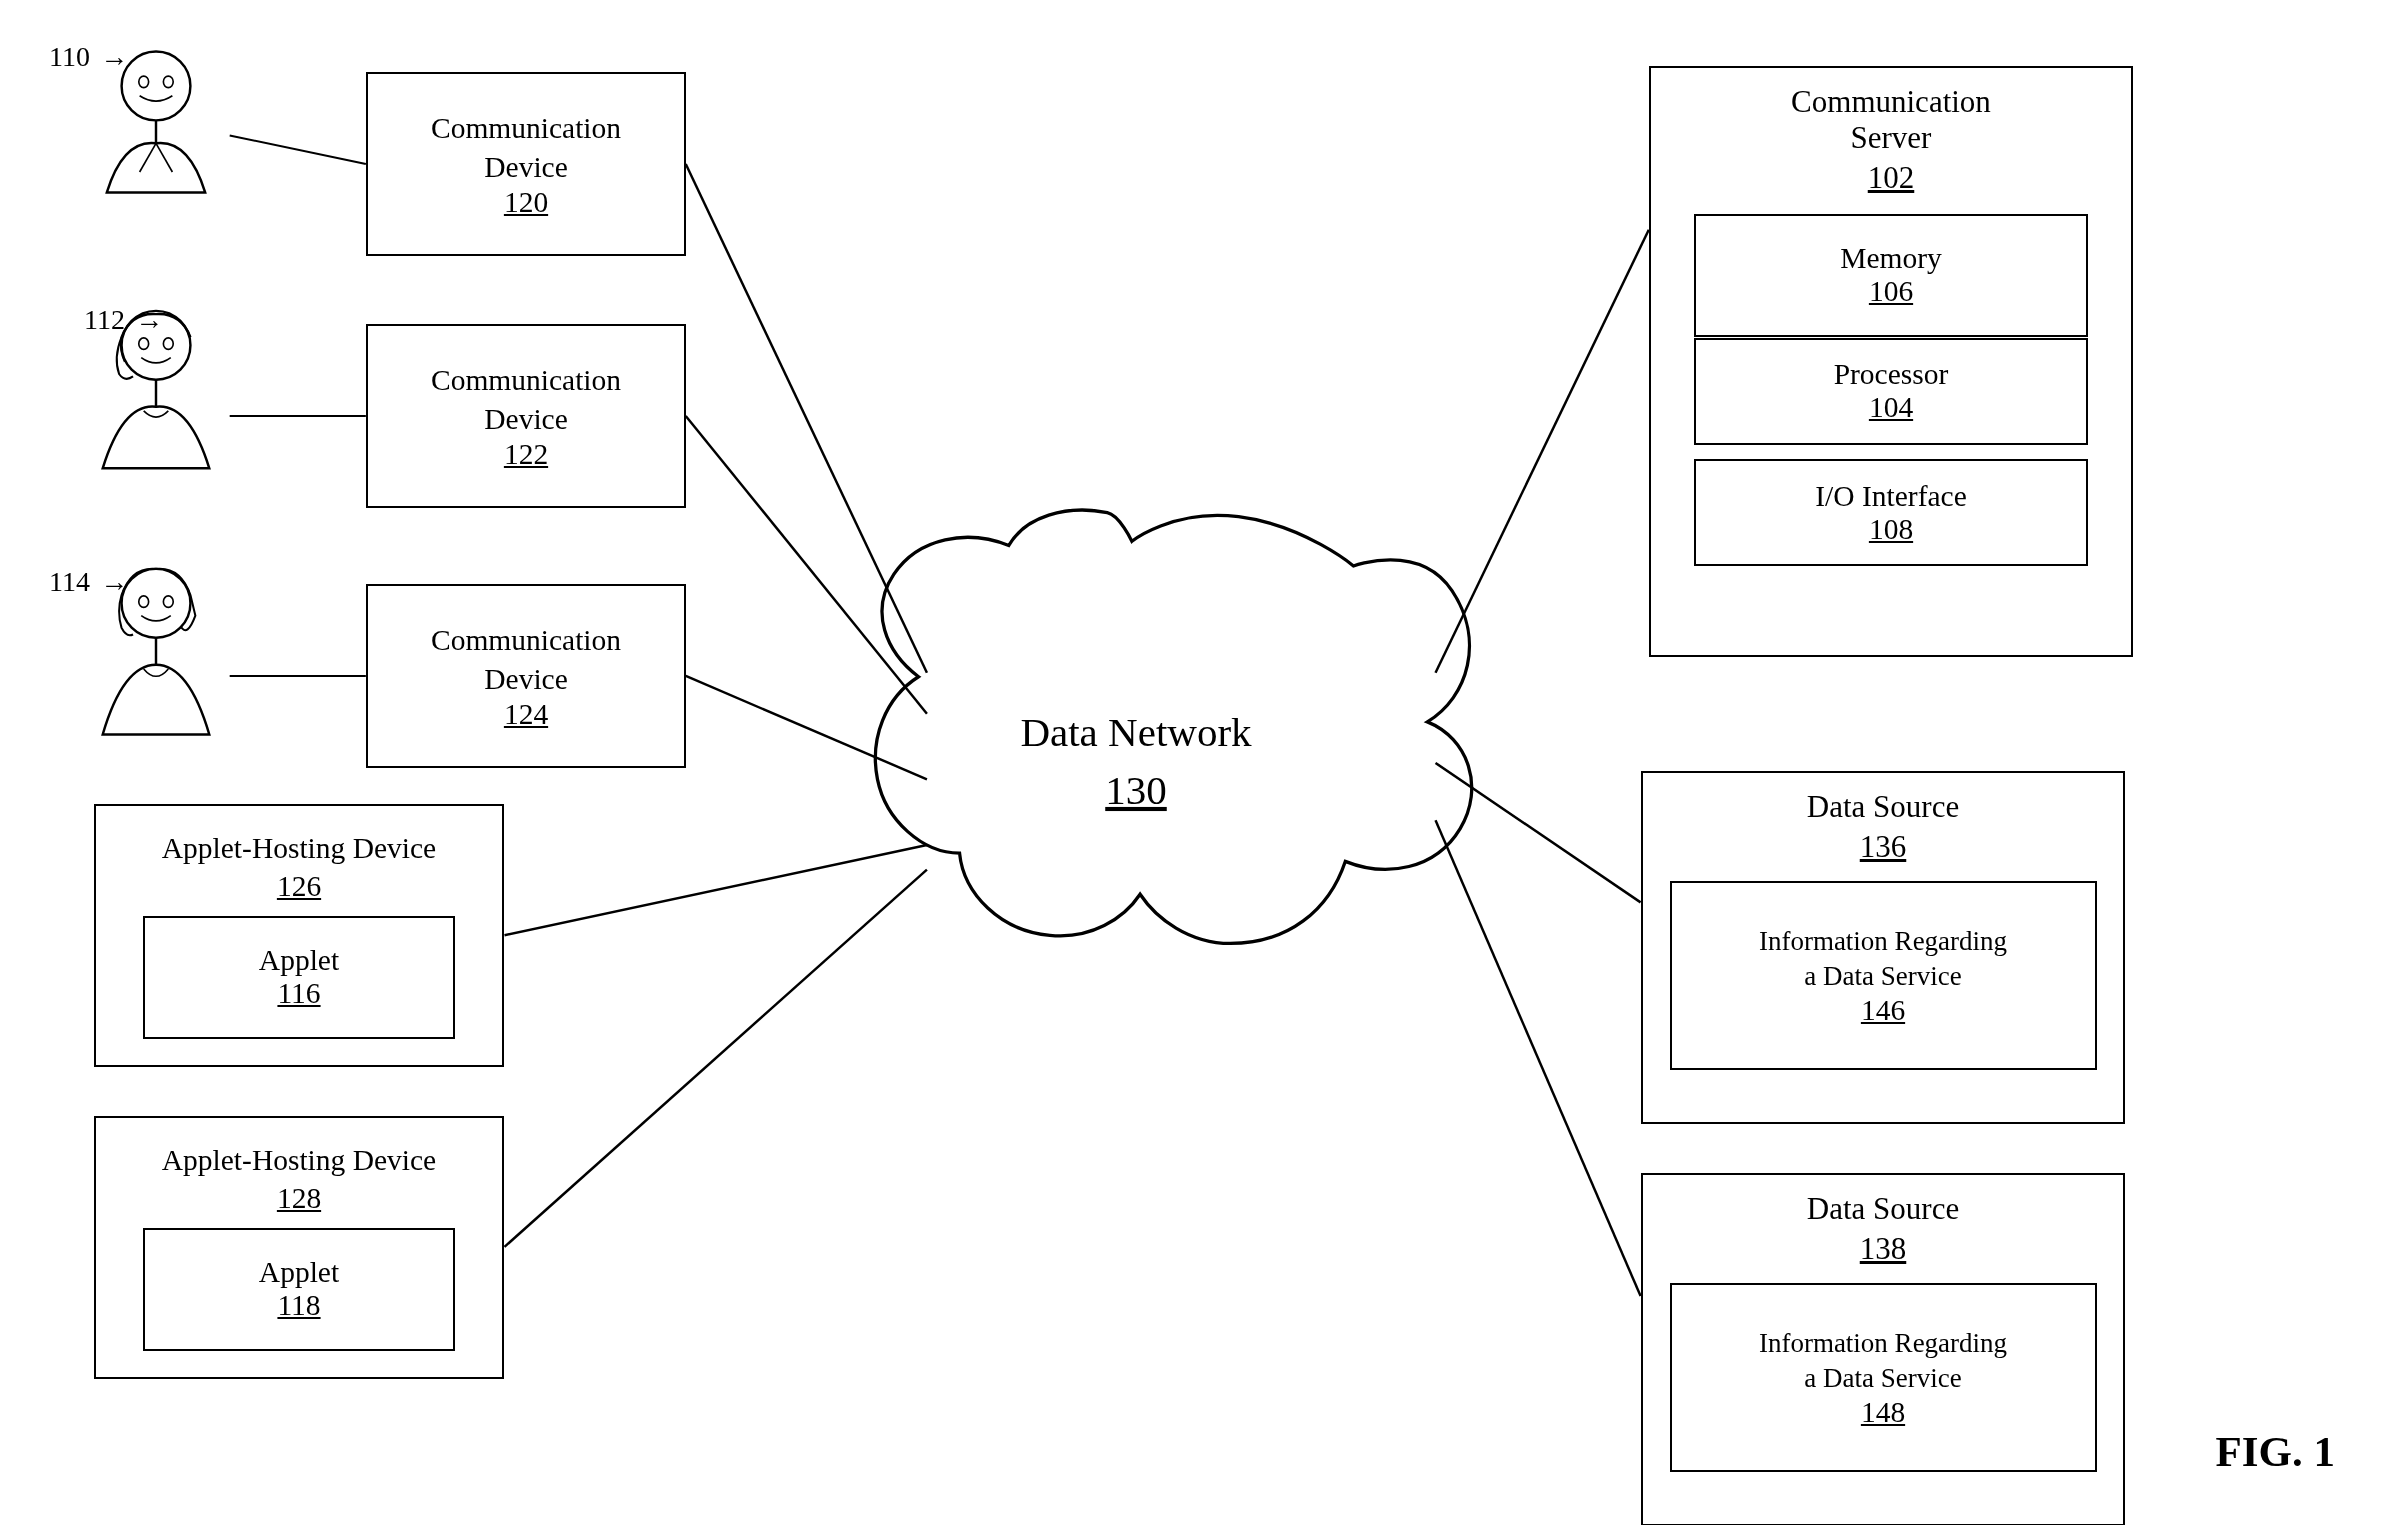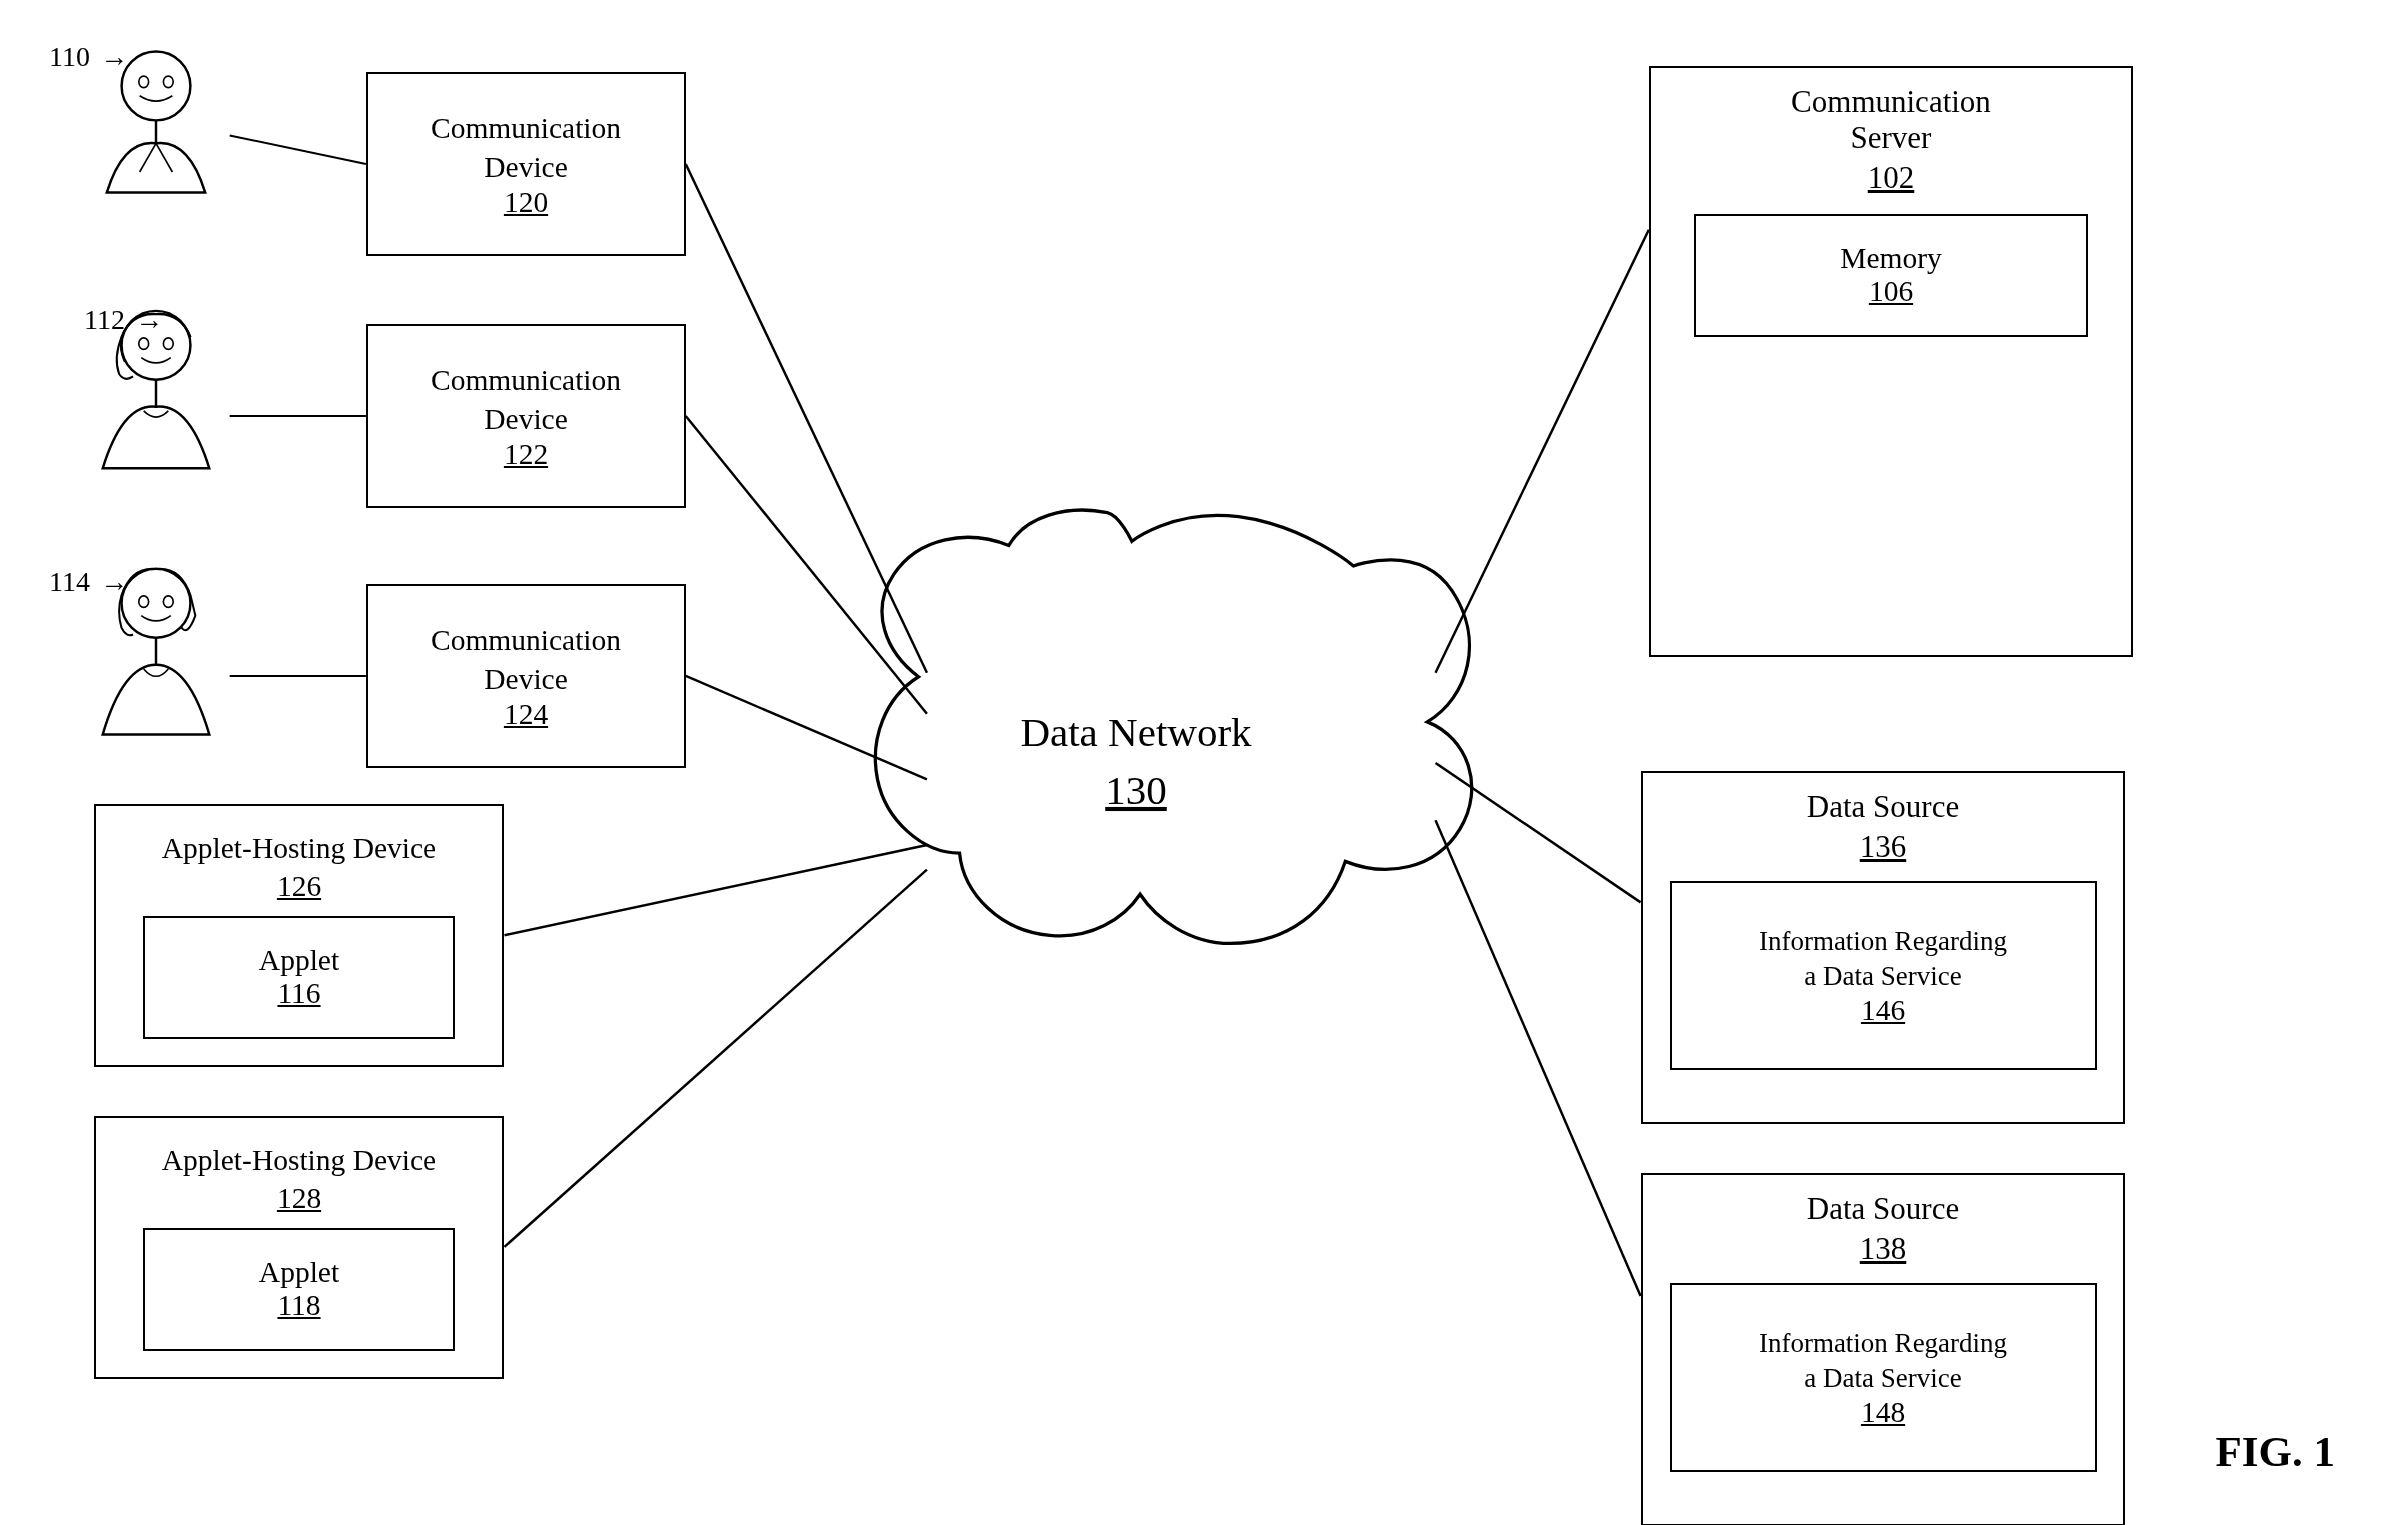--- a/index.html
+++ b/index.html
@@ -211,21 +211,29 @@
 
   <div class="box" style="left:1649px; top:66px; width:484px; height:591px; justify-content:flex-start; padding:16.4px 16.4px;">
     <div style="font-size:31px; margin-bottom:3.3px; text-align:center;">Communication<br>Server</div>
     <div class="box-number" style="font-size:31px; margin-bottom:18px;">102</div>
 
     <div class="box" style="position:relative; left:auto; top:auto; width:394px; height:123px; margin-bottom:1px;">
       <div style="font-size:29.5px;">Memory</div>
       <div class="box-number">106</div>
     </div>
 
-
+    <div class="box" style="position:relative; left:auto; top:auto; width:394px; height:107px; margin-bottom:14.8px;">
+      <div style="font-size:29.5px;">Processor</div>
+      <div class="box-number">104</div>
+    </div>
+
+    <div class="box" style="position:relative; left:auto; top:auto; width:394px; height:107px;">
+      <div style="font-size:29.5px;">I/O Interface</div>
+      <div class="box-number">108</div>
+    </div>
   </div>
 
   <div class="box" style="left:1641px; top:771px; width:484px; height:353px; justify-content:flex-start; padding:16.4px;">
     <div style="font-size:31px; margin-bottom:3.3px;">Data Source</div>
     <div class="box-number" style="font-size:31px; margin-bottom:16.4px;">136</div>
 
     <div class="box" style="position:relative; left:auto; top:auto; width:427px; height:189px;">
       <div style="font-size:27px; line-height:1.3; text-align:center;">Information Regarding<br>a Data Service</div>
       <div class="box-number">146</div>
     </div>

